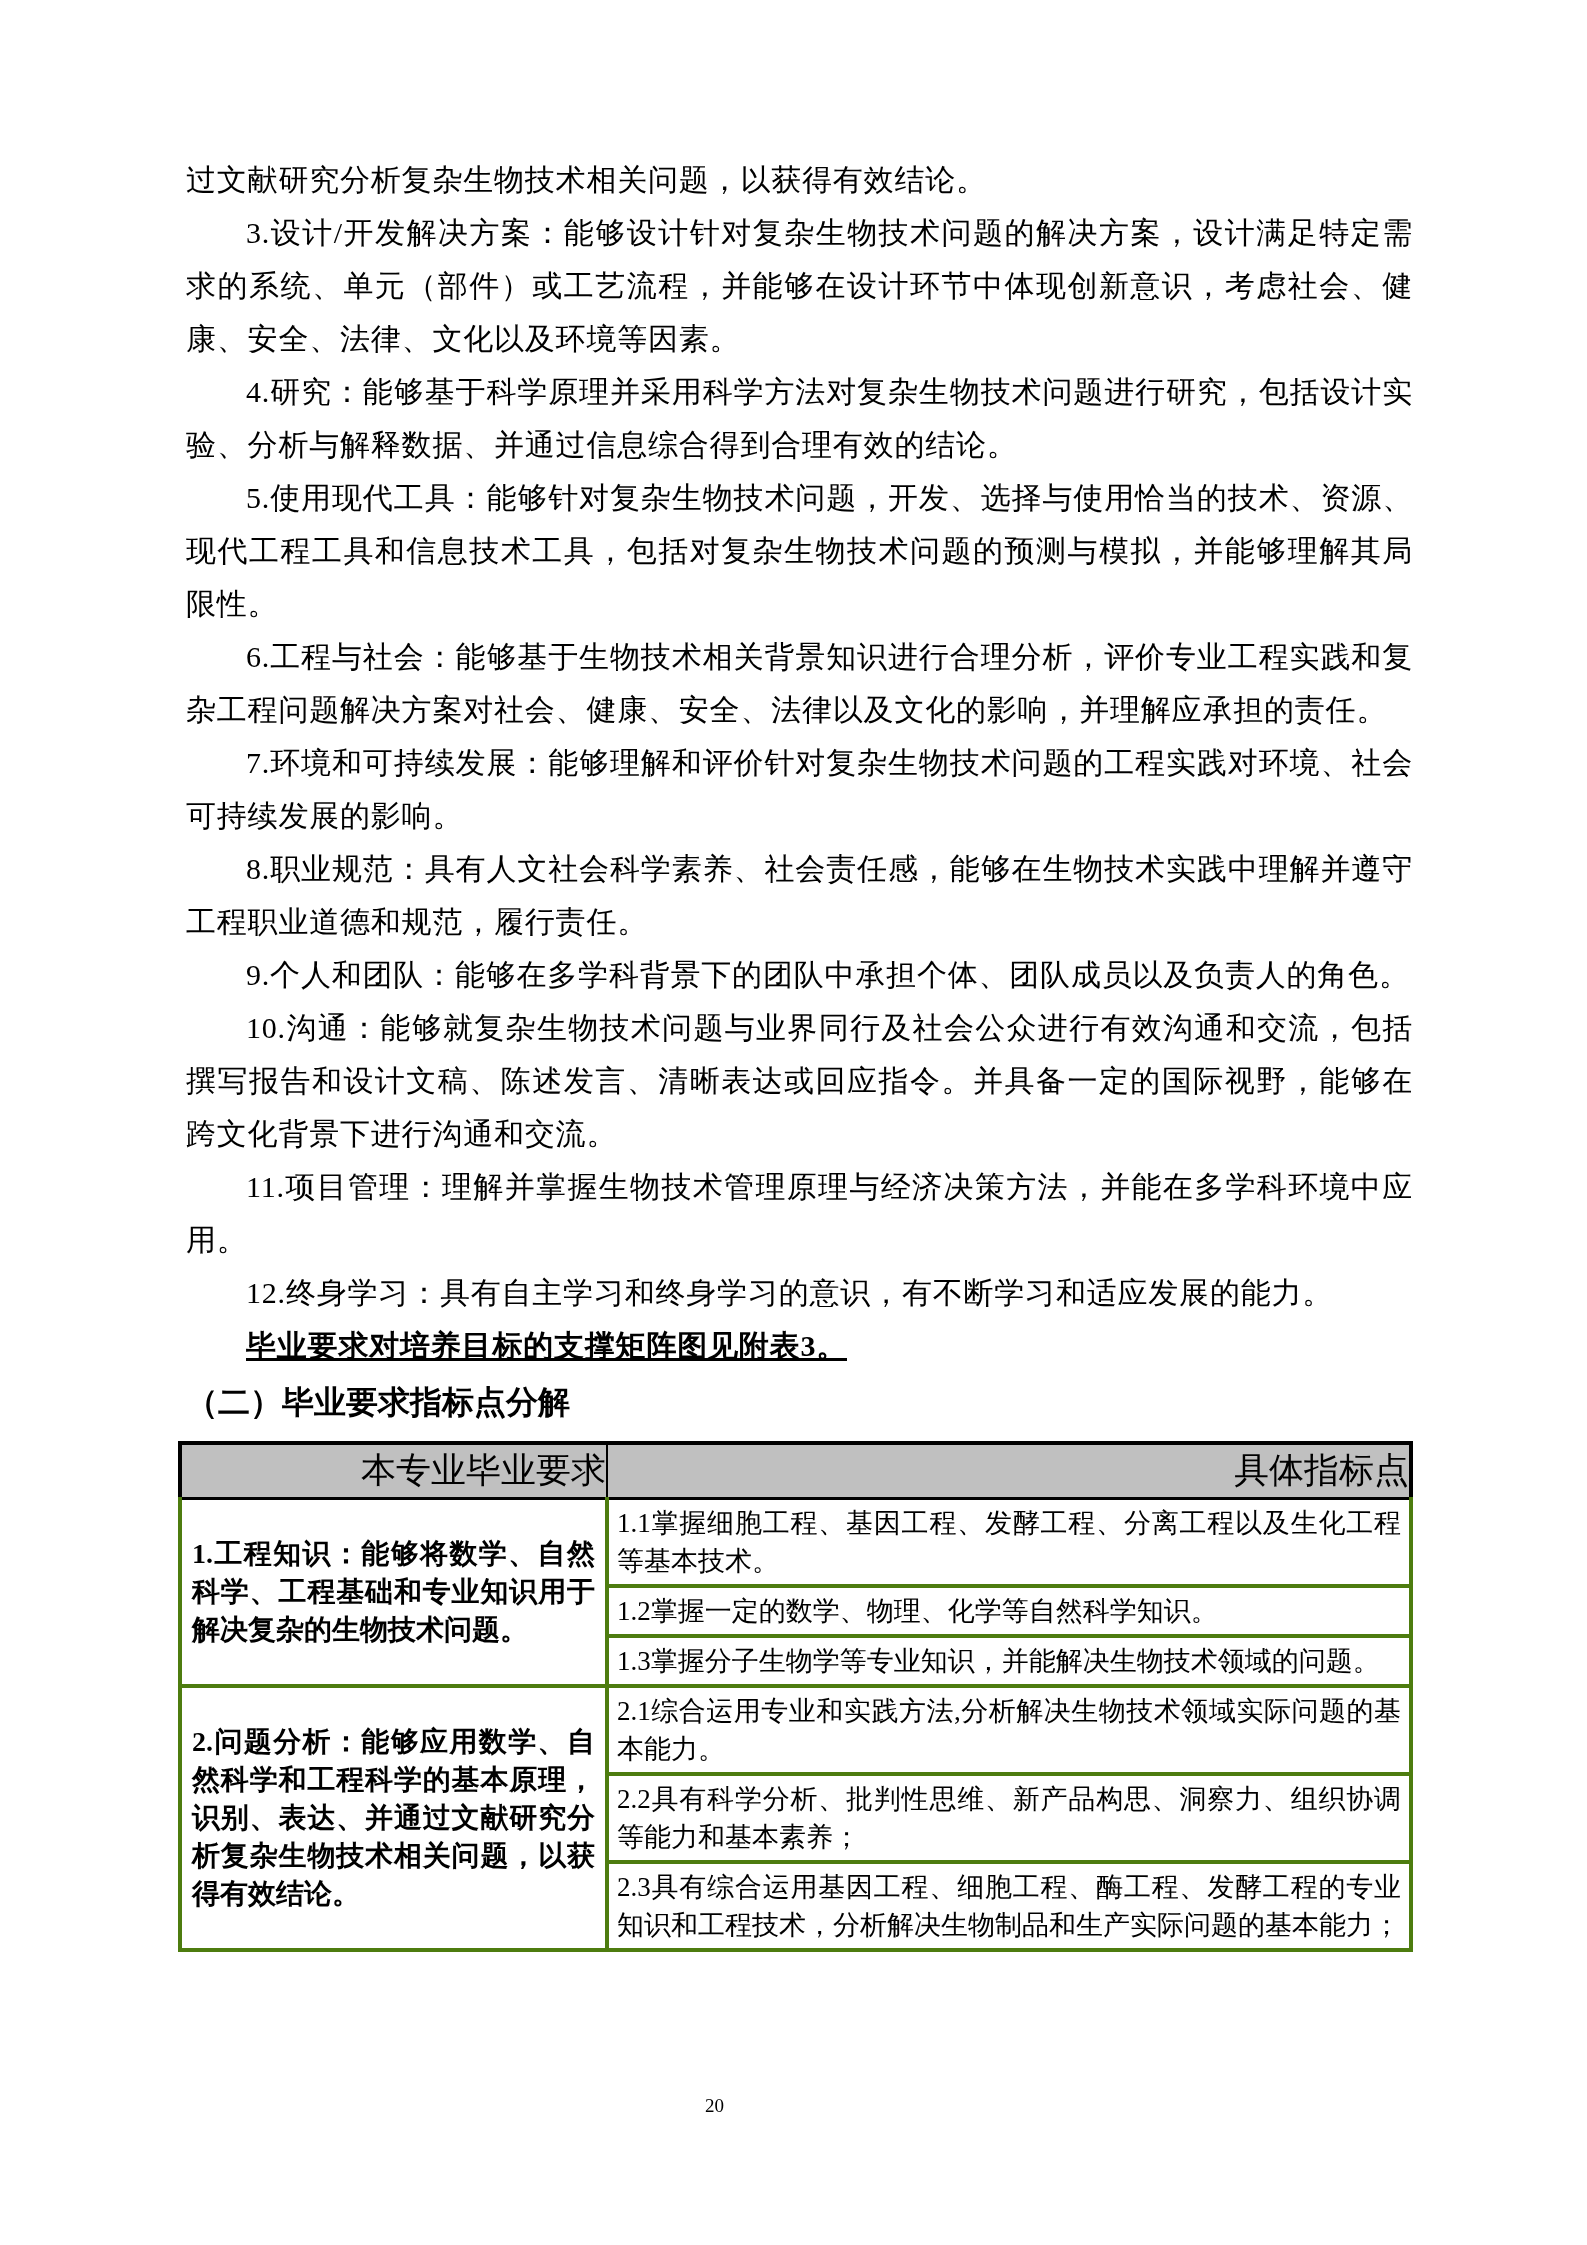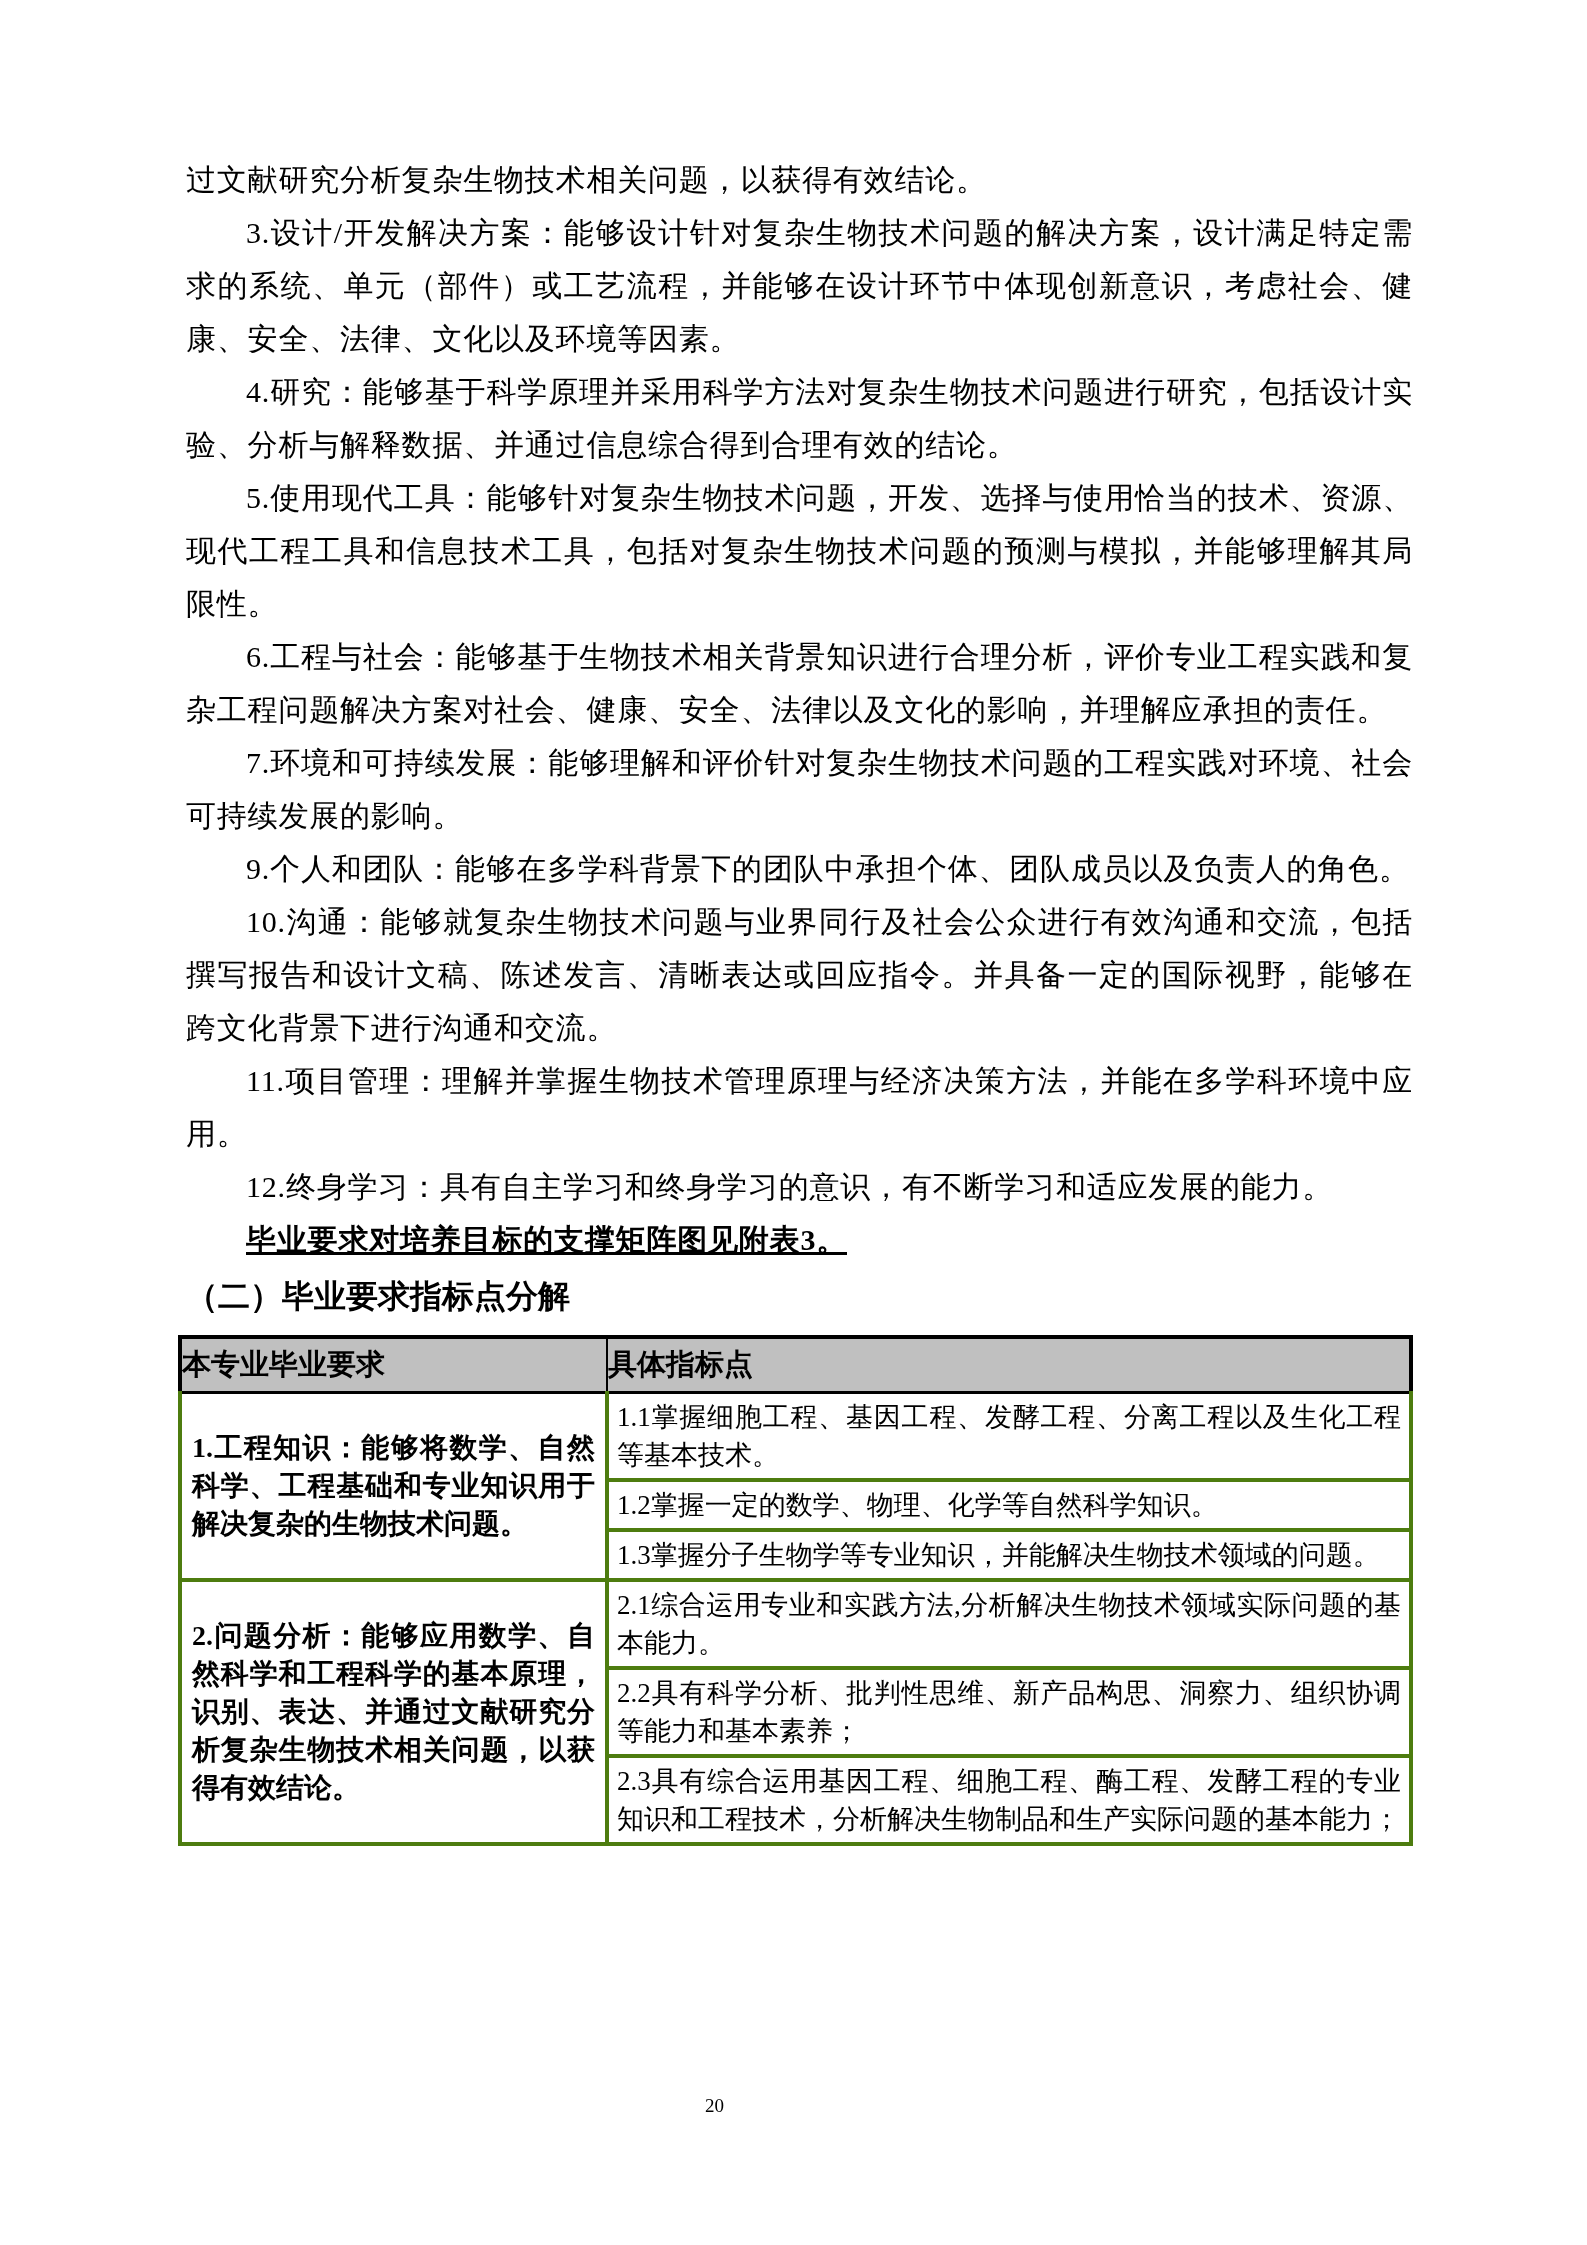--- a/index.html
+++ b/index.html
@@ -47,24 +47,24 @@
     width: 1235px;
     margin-left: -8px;
     margin-top: 10px;
     border: 4px solid #000;
   }
   col.left-col { width: 427px; }
   .req-table th {
     background: #c0c0c0;
     border: 2px solid #000;
     border-bottom: 3px solid #000;
-    font-size: 29px;
-    font-weight: bold;
+    font-size: 35px;
+    font-weight: normal;
     height: 55px;
-    text-align: left;
+    text-align: right;
     vertical-align: middle;
   }
   .req-table td {
     border: 4px solid #4d7c0f;
     vertical-align: middle;
     text-align: justify;
     line-height: 38px;
   }
   .req-table td.req-cell {
     font-size: 28px;
@@ -89,20 +89,21 @@
 <body>
 
 <div class="content">
   <div id="paragraphs">
       <p class="body-para no-indent">过文献研究分析复杂生物技术相关问题，以获得有效结论。</p>
       <p class="body-para"><b>3.设计/开发解决方案：</b>能够设计针对复杂生物技术问题的解决方案，设计满足特定需求的系统、单元（部件）或工艺流程，并能够在设计环节中体现创新意识，考虑社会、健康、安全、法律、文化以及环境等因素。</p>
       <p class="body-para"><b>4.研究：</b>能够基于科学原理并采用科学方法对复杂生物技术问题进行研究，包括设计实验、分析与解释数据、并通过信息综合得到合理有效的结论。</p>
       <p class="body-para"><b>5.使用现代工具：</b>能够针对复杂生物技术问题，开发、选择与使用恰当的技术、资源、现代工程工具和信息技术工具，包括对复杂生物技术问题的预测与模拟，并能够理解其局限性。</p>
       <p class="body-para"><b>6.工程与社会：</b>能够基于生物技术相关背景知识进行合理分析，评价专业工程实践和复杂工程问题解决方案对社会、健康、安全、法律以及文化的影响，并理解应承担的责任。</p>
       <p class="body-para"><b>7.环境和可持续发展：</b>能够理解和评价针对复杂生物技术问题的工程实践对环境、社会可持续发展的影响。</p>
+      <p class="body-para"><b>8.职业规范：</b>具有人文社会科学素养、社会责任感，能够在生物技术实践中理解并遵守工程职业道德和规范，履行责任。</p>
       <p class="body-para"><b>9.个人和团队：</b>能够在多学科背景下的团队中承担个体、团队成员以及负责人的角色。</p>
       <p class="body-para"><b>10.沟通：</b>能够就复杂生物技术问题与业界同行及社会公众进行有效沟通和交流，包括撰写报告和设计文稿、陈述发言、清晰表达或回应指令。并具备一定的国际视野，能够在跨文化背景下进行沟通和交流。</p>
       <p class="body-para"><b>11.项目管理：</b>理解并掌握生物技术管理原理与经济决策方法，并能在多学科环境中应用。</p>
       <p class="body-para"><b>12.终身学习：</b>具有自主学习和终身学习的意识，有不断学习和适应发展的能力。</p>
     </div>
   <p class="closing-line">毕业要求对培养目标的支撑矩阵图见附表3。</p>
   <h3 class="section-heading">（二）毕业要求指标点分解</h3>
   <table class="req-table">
     <colgroup>
         <col class="left-col">

